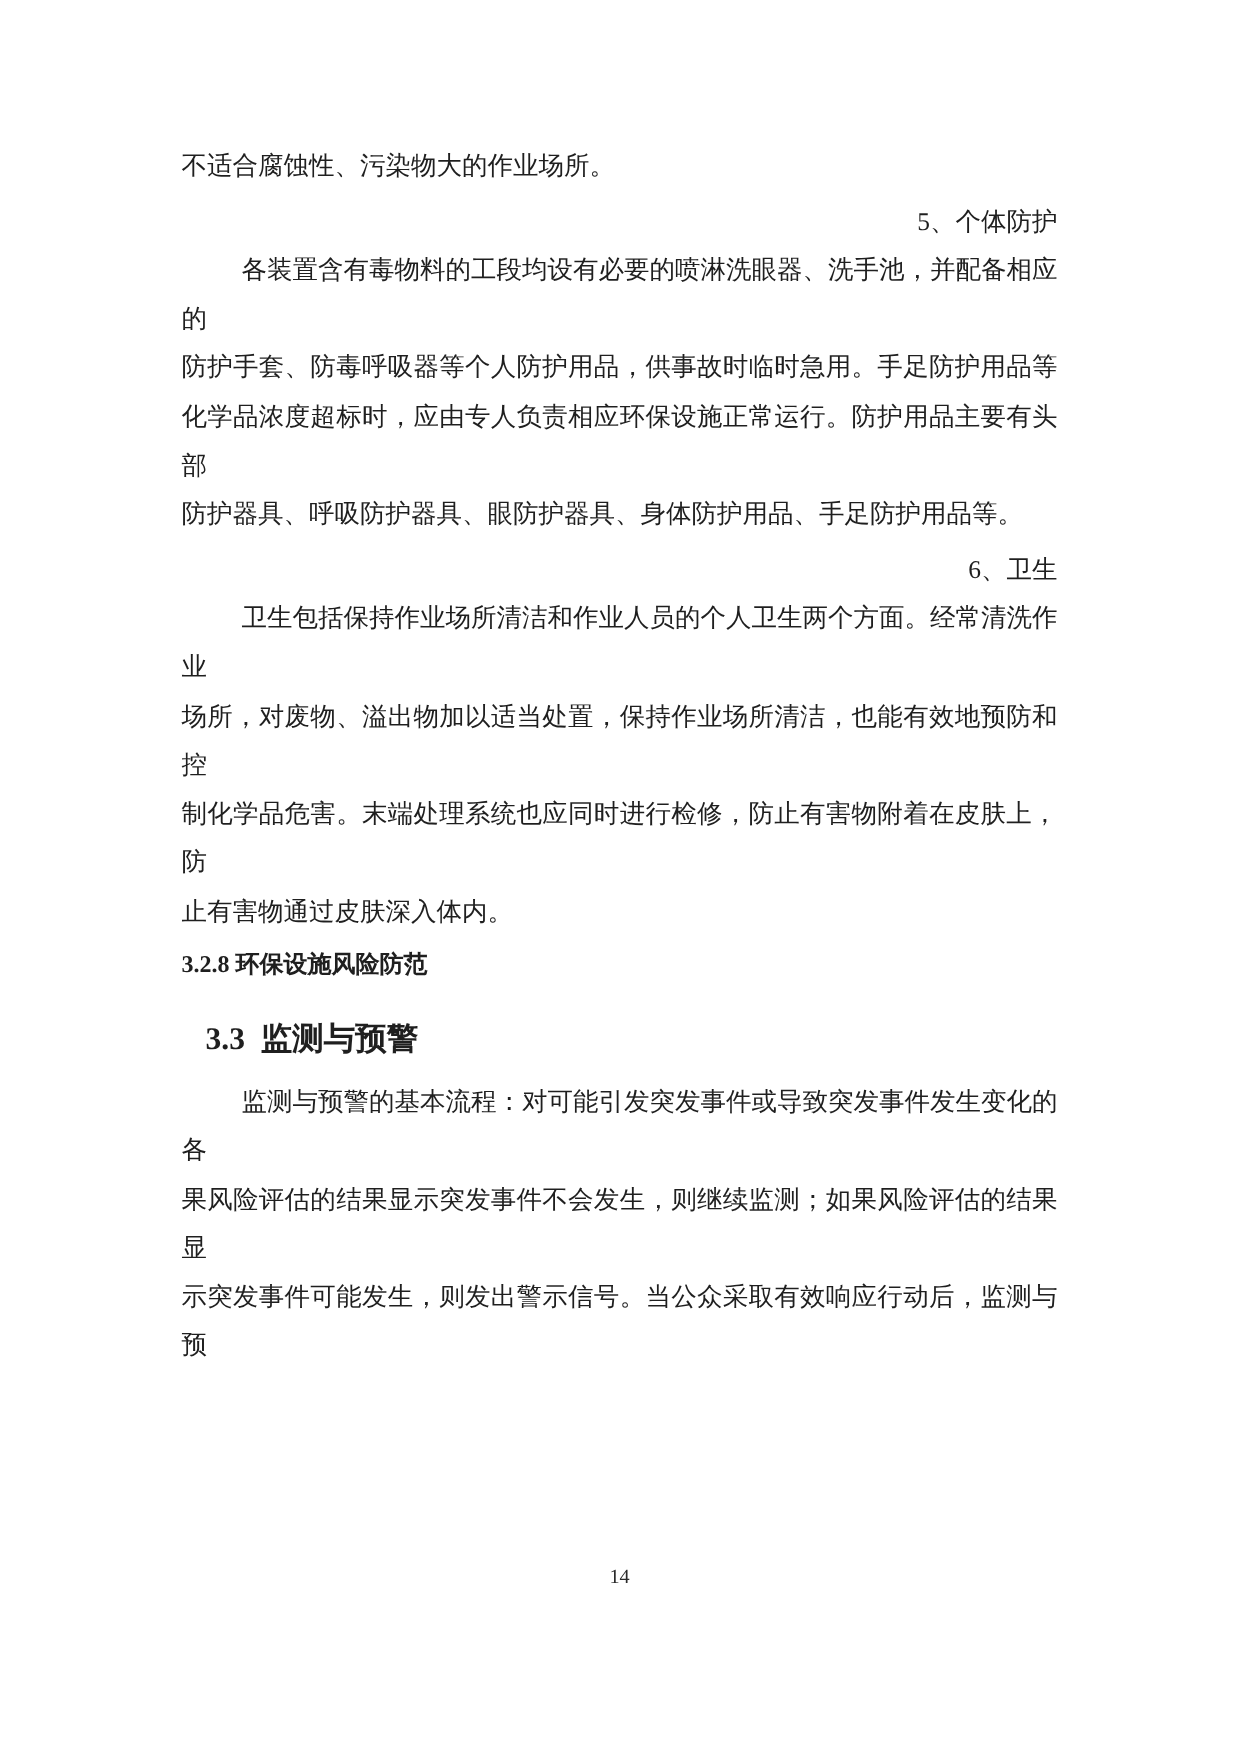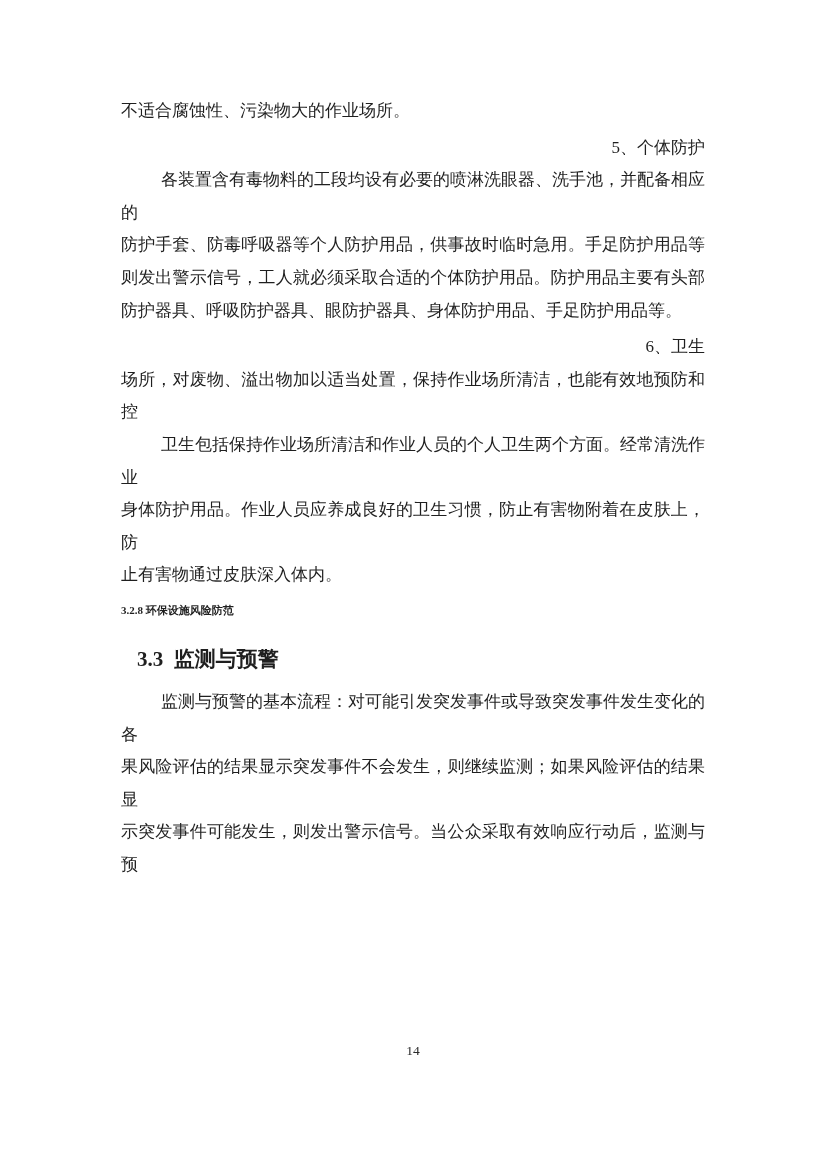--- a/index.html
+++ b/index.html
@@ -36,21 +36,21 @@
     text-align: left;
   }
   .line.indent {
     text-indent: 33px;
     text-align: right;
   }
   .item {
     margin-top: 4px;
   }
   .h-sub {
-    font-size: 11px;
+    font-size: 16px;
     font-weight: 700;
     line-height: 33px;
     margin-top: 2px;
     margin-bottom: 0;
     white-space: pre-wrap;
   }
   .h-main {
     font-size: 21px;
     font-weight: 700;
     line-height: 40px;
@@ -75,30 +75,30 @@
 <div class="page">
   <div class="content">
 
     <div class="line last">不适合腐蚀性、污染物大的作业场所。</div>
 
     <div class="line last indent item">5、个体防护</div>
 
     <div>
       <div class="line full indent">各装置含有毒物料的工段均设有必要的喷淋洗眼器、洗手池，并配备相应的</div>
       <div class="line full">防护手套、防毒呼吸器等个人防护用品，供事故时临时急用。手足防护用品等</div>
-      <div class="line full">则发出警示信号，工人就必须采取合适的个体防护用品。防护用品主要有头部</div>
+      <div class="line full">化学品浓度超标时，应由专人负责相应环保设施正常运行。防护用品主要有头部</div>
       <div class="line last">防护器具、呼吸防护器具、眼防护器具、身体防护用品、手足防护用品等。</div>
     </div>
 
     <div class="line last indent item">6、卫生</div>
 
     <div>
+      <div class="line full indent">卫生包括保持作业场所清洁和作业人员的个人卫生两个方面。经常清洗作业</div>
       <div class="line full">场所，对废物、溢出物加以适当处置，保持作业场所清洁，也能有效地预防和控</div>
-      <div class="line full indent">卫生包括保持作业场所清洁和作业人员的个人卫生两个方面。经常清洗作业</div>
-      <div class="line full">身体防护用品。作业人员应养成良好的卫生习惯，防止有害物附着在皮肤上，防</div>
+      <div class="line full">制化学品危害。末端处理系统也应同时进行检修，防止有害物附着在皮肤上，防</div>
       <div class="line last">止有害物通过皮肤深入体内。</div>
     </div>
 
     <div class="h-sub">3.2.8 环保设施风险防范</div>
 
 
     <div class="h-main">3.3  监测与预警</div>
 
     <div>
       <div class="line full indent">监测与预警的基本流程：对可能引发突发事件或导致突发事件发生变化的各</div>

